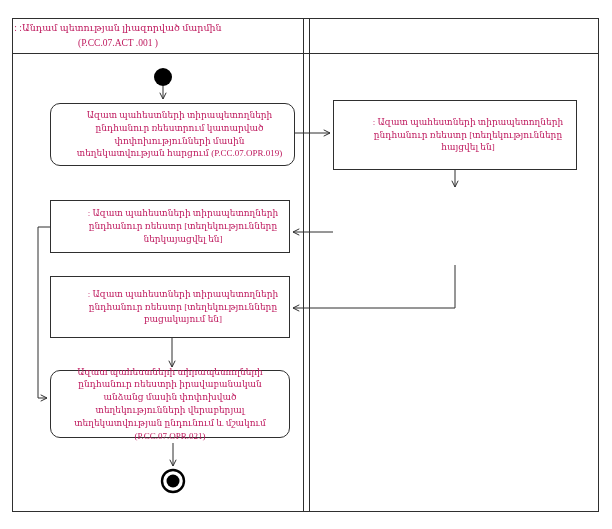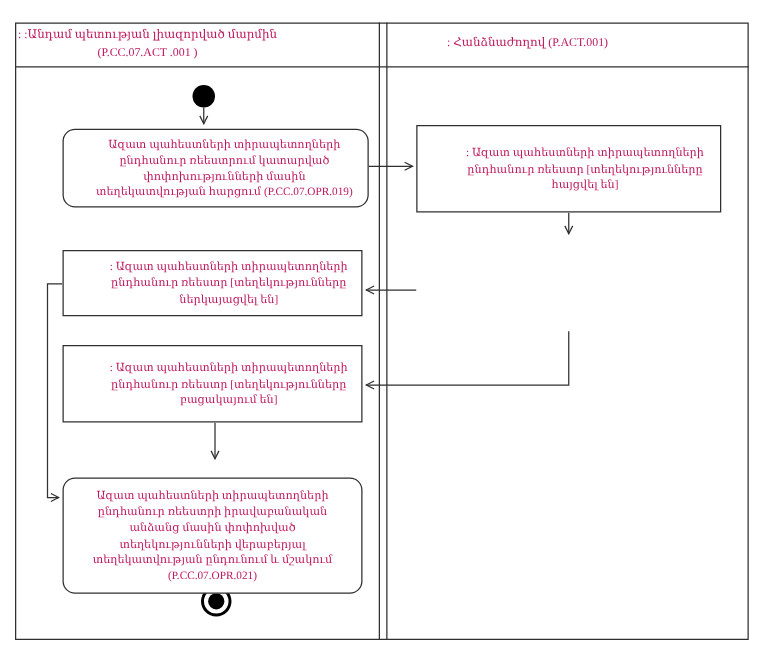--- a/index.html
+++ b/index.html
@@ -60,28 +60,25 @@
 
   <div class="frame"></div>
   <div class="lane-div a"></div>
   <div class="lane-div b"></div>
   <div class="header-sep"></div>
 
   <div class="hdr left">
     <span>: :Անդամ պետության լիազորված մարմին</span>
     <span>(P.CC.07.ACT .001 )</span>
   </div>
-  <div class="hdr right">
-    <span>: Հանձնաժողով (P.ACT.001)</span>
-  </div>
 
   <div class="node action" style="left:50px;top:103px;width:245px;height:63px;padding-left:24px;">Ազատ պահեստների տիրապետողների ընդհանուր ռեեստրում կատարված փոփոխությունների մասին տեղեկատվության հարցում (P.CC.07.OPR.019)</div>
 
   <div class="node object" style="left:333px;top:100px;width:244px;height:70px;">: Ազատ պահեստների տիրապետողների ընդհանուր ռեեստր [տեղեկությունները հայցվել են]</div>
 
 
   <div class="node object" style="left:50px;top:200px;width:240px;height:53px;">: Ազատ պահեստների տիրապետողների ընդհանուր ռեեստր [տեղեկությունները ներկայացվել են]</div>
 
   <div class="node object" style="left:50px;top:276px;width:240px;height:62px;">: Ազատ պահեստների տիրապետողների ընդհանուր ռեեստր [տեղեկությունները բացակայում են]</div>
 
-  <div class="node action" style="left:50px;top:382px;width:240px;height:93px;">Ազատ պահեստների տիրապետողների ընդհանուր ռեեստրի իրավաբանական անձանց մասին փոփոխված տեղեկությունների վերաբերյալ տեղեկատվության ընդունում և մշակում (P.CC.07.OPR.021)</div>
+  <div class="node action" style="left:50px;top:370px;width:240px;height:68px;">Ազատ պահեստների տիրապետողների ընդհանուր ռեեստրի իրավաբանական անձանց մասին փոփոխված տեղեկությունների վերաբերյալ տեղեկատվության ընդունում և մշակում (P.CC.07.OPR.021)</div>
 
 </div>
 
 </body></html>

